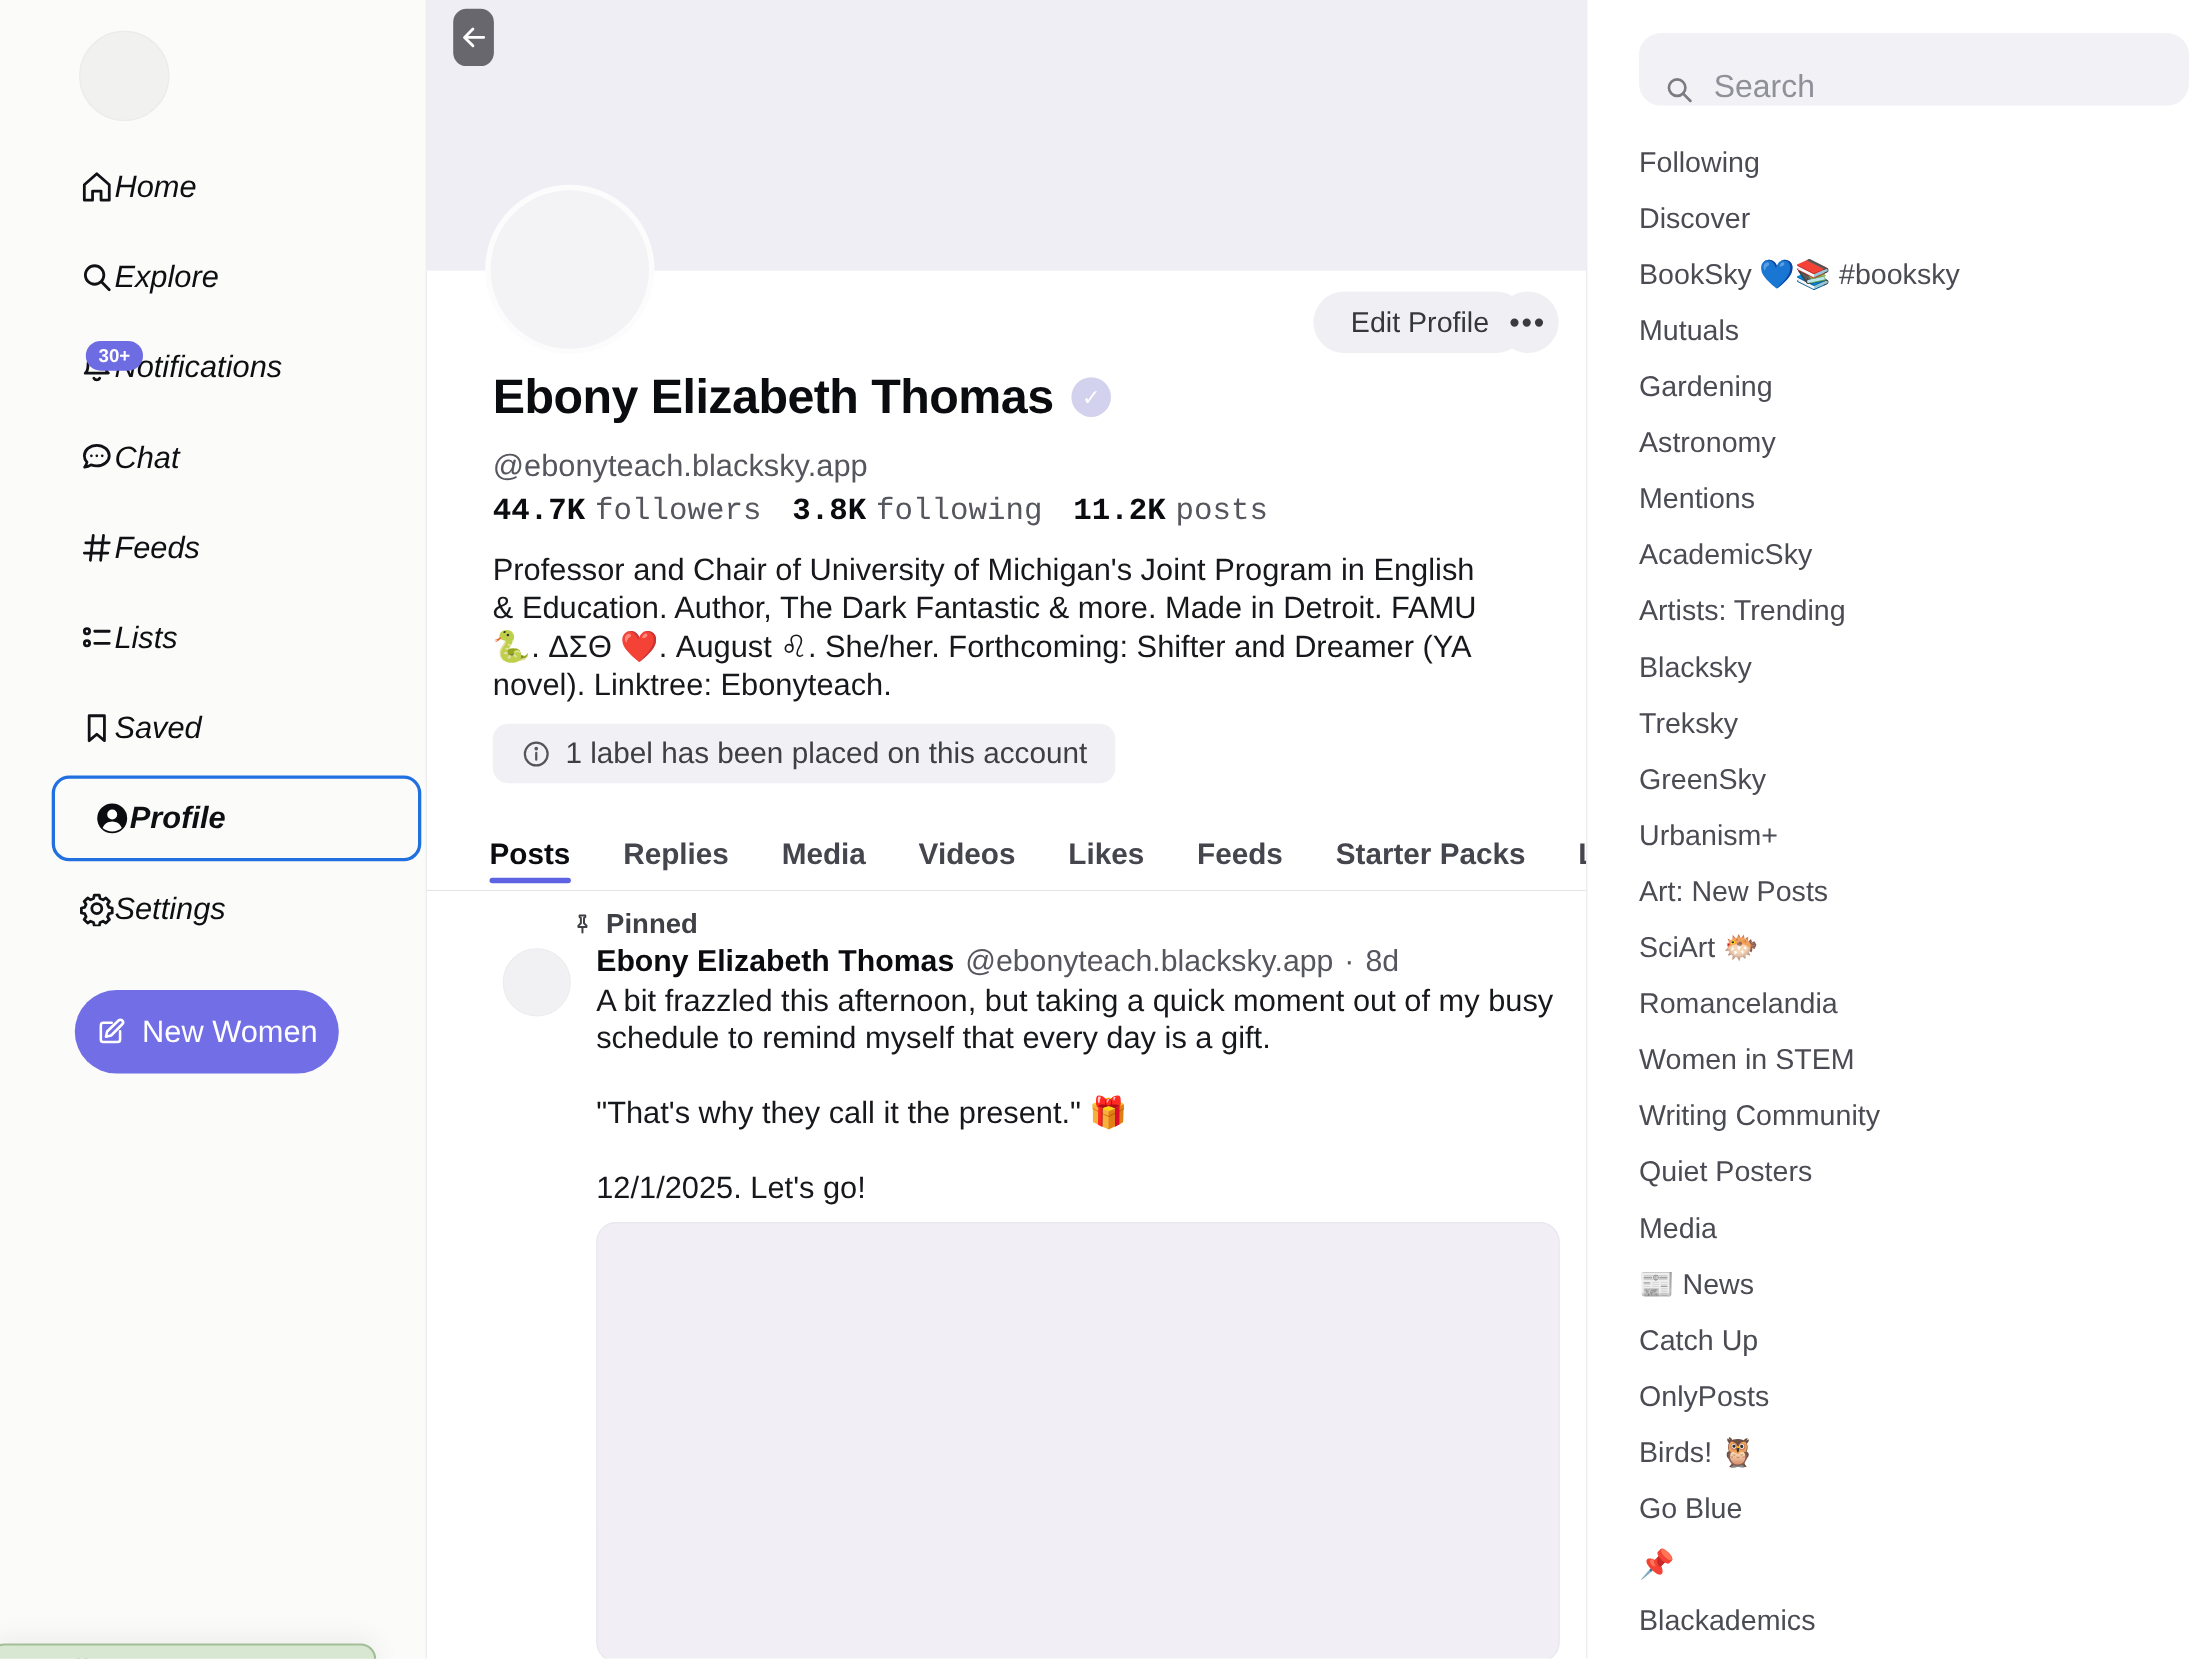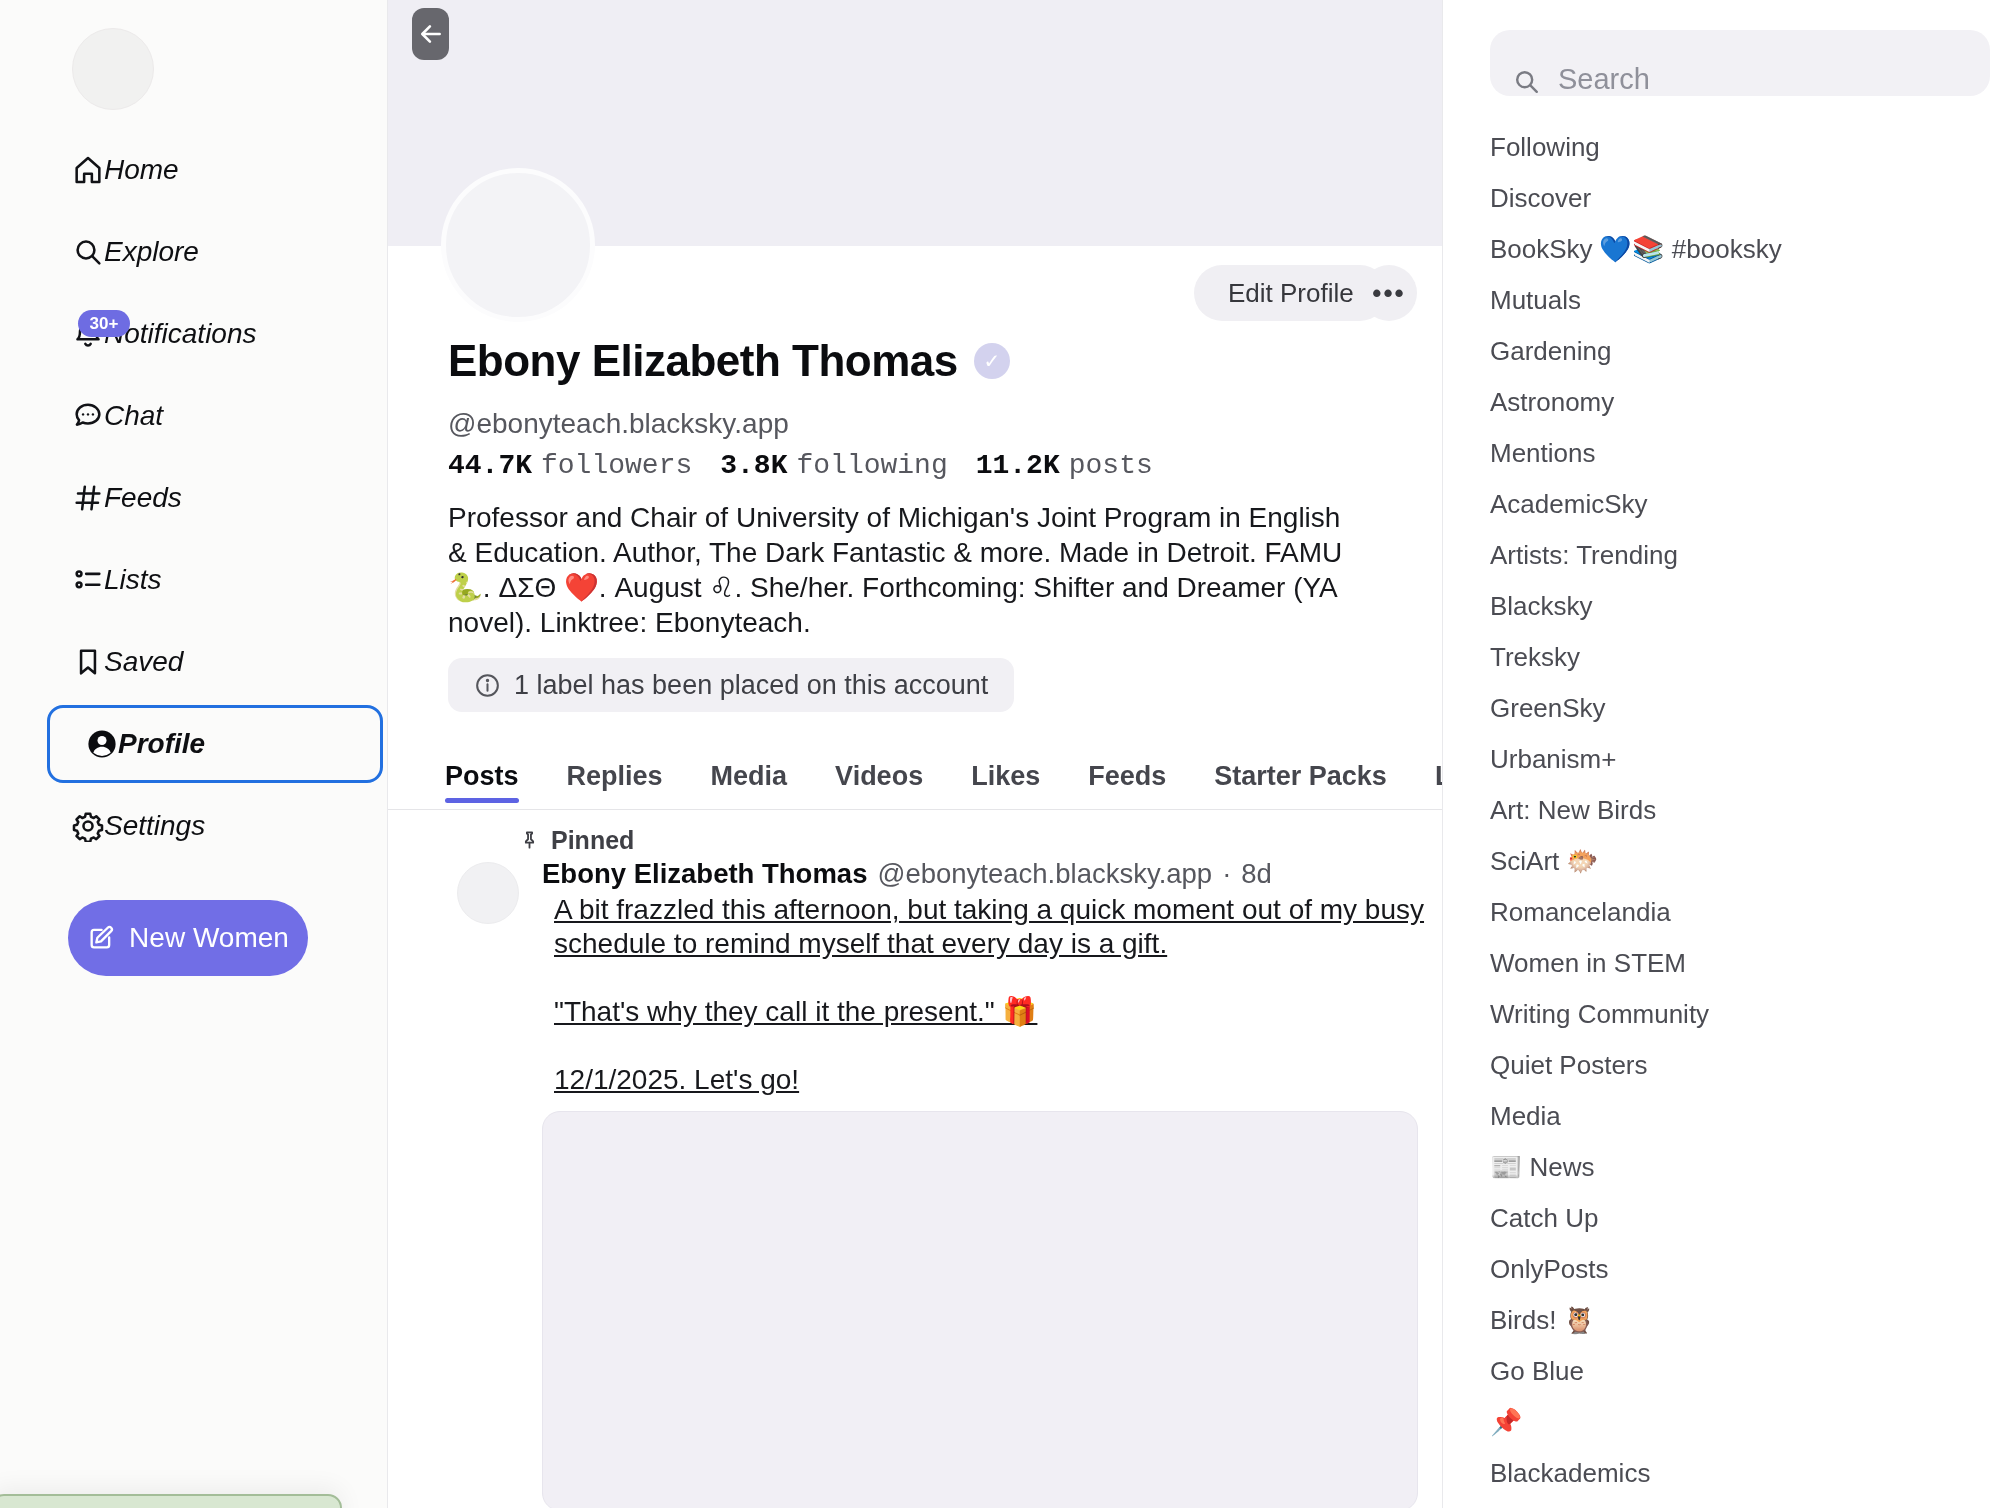--- a/index.html
+++ b/index.html
@@ -67,21 +67,21 @@
   .pin-row { position:absolute; left:130px; top:826px; display:flex; align-items:center; gap:10px;
     font-size:25px; font-weight:600; color:#3f4046; }
   .pin-row .nicon { width:23px; height:23px; color:#3f4046; }
   .post-avatar { position:absolute; left:69px; top:862px; width:62px; height:62px; border-radius:50%;
     background:#f1f1f3; border:1px solid #ececee; cursor:pointer; }
   .author-line { position:absolute; left:154px; top:858px; font-size:27.5px; display:flex; gap:10px;
     align-items:baseline; cursor:pointer; }
   .author-line .aname { font-weight:700; color:#0b0c0f; }
   .author-line .ahandle, .author-line .adot, .author-line .atime { color:#56575e; }
   .post-body { position:absolute; left:154px; top:893px; width:905px; font-size:28px; line-height:34px; color:#17181c; }
-  .post-body p { margin:0 12px 34px;text-decoration:underline; }
+  .post-body p { margin:0 0 34px; }
   .post-embed { position:absolute; left:154px; top:1111px; width:876px; height:400px; border-radius:18px;
     background:#f1eff5; border:1px solid #e7e5ed; cursor:pointer; }
 
   
   .right-sidebar { position:absolute; left:1444px; top:0; width:556px; height:1508px; background:#fff; }
   .search-pill { position:absolute; left:46px; top:30px; width:500px; height:66px; border-radius:20px;
     background:#f2f1f5; display:flex; align-items:flex-end; padding:0 22px; gap:17px; }
   .search-pill .sicon { width:29px; height:29px; color:#7a7b83; flex:0 0 29px; }
   .search-pill input { border:none; outline:none; background:transparent; font-size:29px; color:#33343a;
     width:100%; font-family:inherit; }
@@ -300,21 +300,21 @@
       <div class="feed-item">Mutuals</div>
       <div class="feed-item">Gardening</div>
       <div class="feed-item">Astronomy</div>
       <div class="feed-item">Mentions</div>
       <div class="feed-item">AcademicSky</div>
       <div class="feed-item">Artists: Trending</div>
       <div class="feed-item">Blacksky</div>
       <div class="feed-item">Treksky</div>
       <div class="feed-item">GreenSky</div>
       <div class="feed-item">Urbanism+</div>
-      <div class="feed-item">Art: New Birds</div>
+      <div class="feed-item">Art: New Posts</div>
       <div class="feed-item">SciArt 🐡</div>
       <div class="feed-item">Romancelandia</div>
       <div class="feed-item">Women in STEM</div>
       <div class="feed-item">Writing Community</div>
       <div class="feed-item">Quiet Posters</div>
       <div class="feed-item">Media</div>
       <div class="feed-item">📰 News</div>
       <div class="feed-item">Catch Up</div>
       <div class="feed-item">OnlyPosts</div>
       <div class="feed-item">Birds! 🦉</div>

